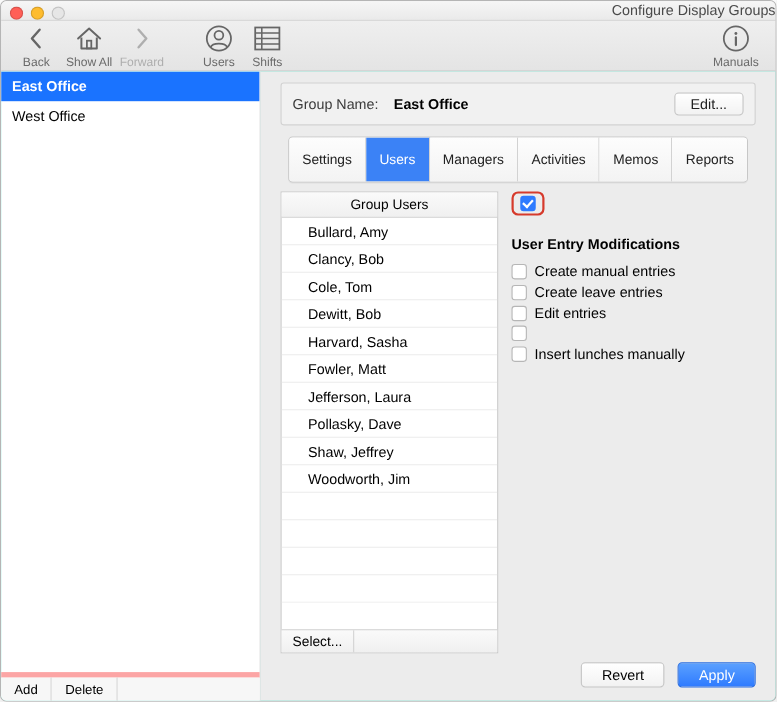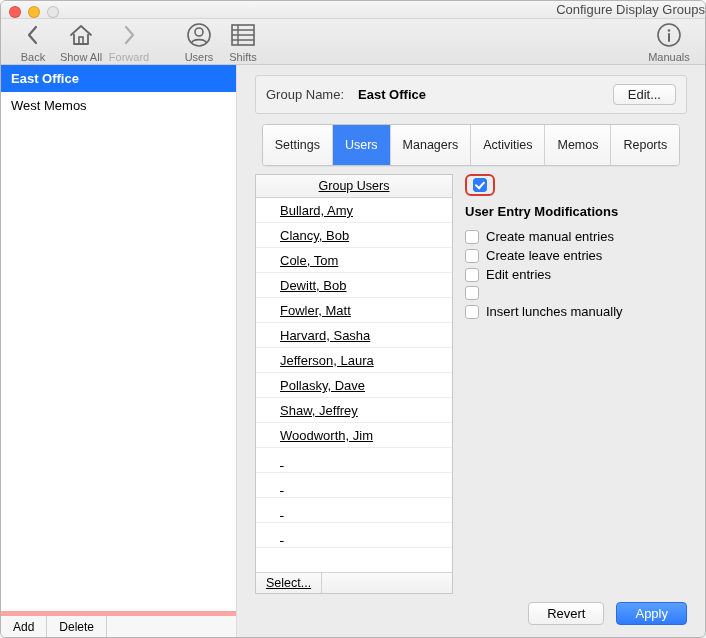--- a/index.html
+++ b/index.html
@@ -121,21 +121,21 @@
     border-right:1px solid #d2d2d2;
     background:linear-gradient(#fdfdfd,#f3f3f3);
     color:#222;
   }
   .seg-item:last-child{border-right:none;}
   .seg-item.active{ background:#3b82f6; color:#fff;}
   .panel{
     flex:1; display:flex; gap:12px; min-height:0;
   }
   .list-wrap{
-    width:198px; display:flex; flex-direction:column;text-decoration:underline;
+    width:198px; display:flex; flex-direction:column;
   }
   .list-box{
     border:1px solid #c7c7c7; background:#fff; flex:1;
     display:flex; flex-direction:column; min-height:0;
   }
   .list-head{
     text-align:center; font-size:12.5px; padding:4px 0;
     border-bottom:1px solid #d3d3d3;
     background:linear-gradient(#fafafa,#f0f0f0);
   }
@@ -164,21 +164,21 @@
     width:14px; height:14px; border:1px solid #b6b6b6; border-radius:3px;
     background:#fff; display:inline-flex; align-items:center; justify-content:center;
     flex-shrink:0;
   }
   .chk.checked{ background:#2f7bff; border-color:#2f7bff;}
   .chk.checked::after{
     content:""; width:4px; height:7px; border:solid #fff; border-width:0 2px 2px 0;
     transform:rotate(42deg) translate(-1px,-1px);
   }
   .row-chk{ display:flex; align-items:center; gap:7px; font-size:13px; padding:2px 0;}
-  .section-head{ font-weight:700; font-size:13px; margin-top:0;}
+  .section-head{ font-weight:700; font-size:13px; margin-top:10px;}
   .footer{
     display:flex; justify-content:flex-end; gap:12px; padding-top:8px;
   }
   .btn{
     border:1px solid #c6c6c6; border-radius:4px;
     background:linear-gradient(#fff,#f2f2f2);
     padding:3px 18px; font-size:13px;
   }
   .btn.primary{
     background:linear-gradient(#5aa0ff,#2f7bff);
@@ -269,21 +269,21 @@
       </div>
       <div class="tool-label">Manuals</div>
     </div>
   </div>
 
   <div class="content">
 
     <div class="sidebar">
       <div class="side-list">
         <div class="side-item selected">East Office</div>
-        <div class="side-item">West Memos</div>
+        <div class="side-item">West Office</div>
       </div>
       <div class="side-bottom">
         <div class="side-btn">Add</div>
         <div class="side-btn">Delete</div>
         <div class="side-btn" style="flex:1"></div>
       </div>
     </div>
 
     <div class="main">
 
@@ -307,22 +307,22 @@
       <div class="panel">
 
         <div class="list-wrap">
           <div class="list-box">
             <div class="list-head">Group Users</div>
             <div class="list-body">
               <div class="list-row">Bullard, Amy</div>
               <div class="list-row">Clancy, Bob</div>
               <div class="list-row">Cole, Tom</div>
               <div class="list-row">Dewitt, Bob</div>
+              <div class="list-row">Harvard, Sasha</div>
               <div class="list-row">Fowler, Matt</div>
-              <div class="list-row">Harvard, Sasha</div>
               <div class="list-row">Jefferson, Laura</div>
               <div class="list-row">Pollasky, Dave</div>
               <div class="list-row">Shaw, Jeffrey</div>
               <div class="list-row">Woodworth, Jim</div>
               <div class="list-row empty">.</div>
               <div class="list-row empty">.</div>
               <div class="list-row empty">.</div>
               <div class="list-row empty">.</div>
             </div>
             <div class="list-foot">

